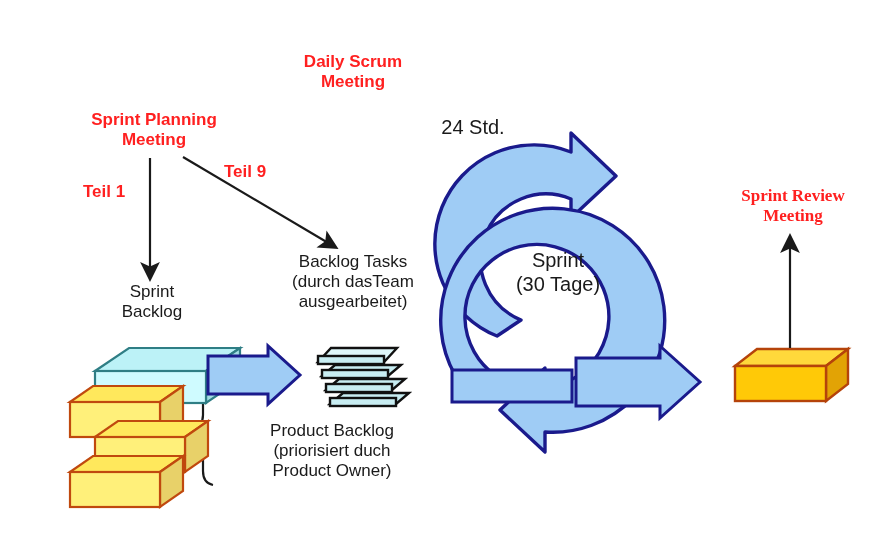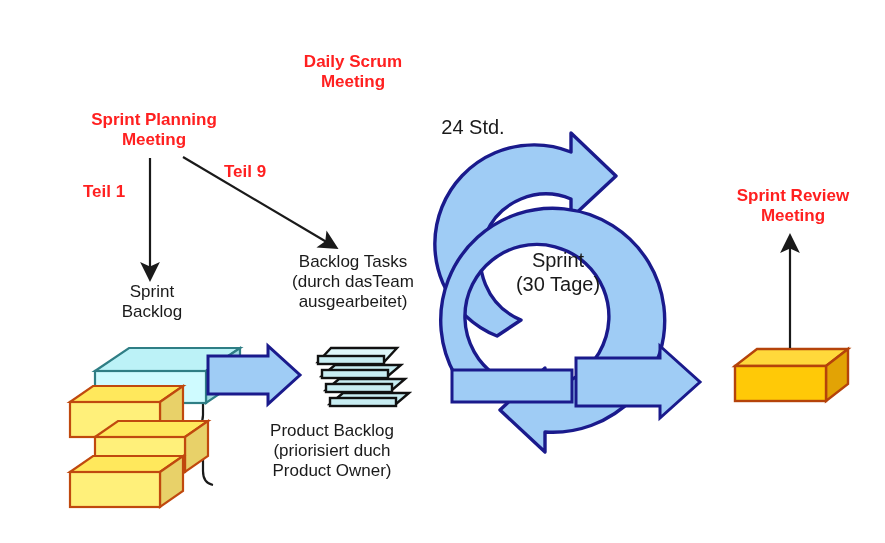--- a/index.html
+++ b/index.html
@@ -162,18 +162,18 @@
 
   <div class="lbl lbl-black" style="left:258px; top:252px; width:190px;">Backlog Tasks
 (durch dasTeam
 ausgearbeitet)</div>
 
   <div class="lbl lbl-inner" style="left:418px; top:116px; width:110px;">24 Std.</div>
 
   <div class="lbl lbl-inner" style="left:498px; top:249px; width:120px;">Sprint
 (30 Tage)</div>
 
-  <div class="lbl lbl-red" style="left:718px; top:186px; width:150px;">Sprint Review
+  <div class="lbl lbl-red" style="left:718px; top:186px; width:150px;font-family:Liberation Serif, serif;">Sprint Review
 Meeting</div>
 
 
 
 </div>
 
 </body></html>

